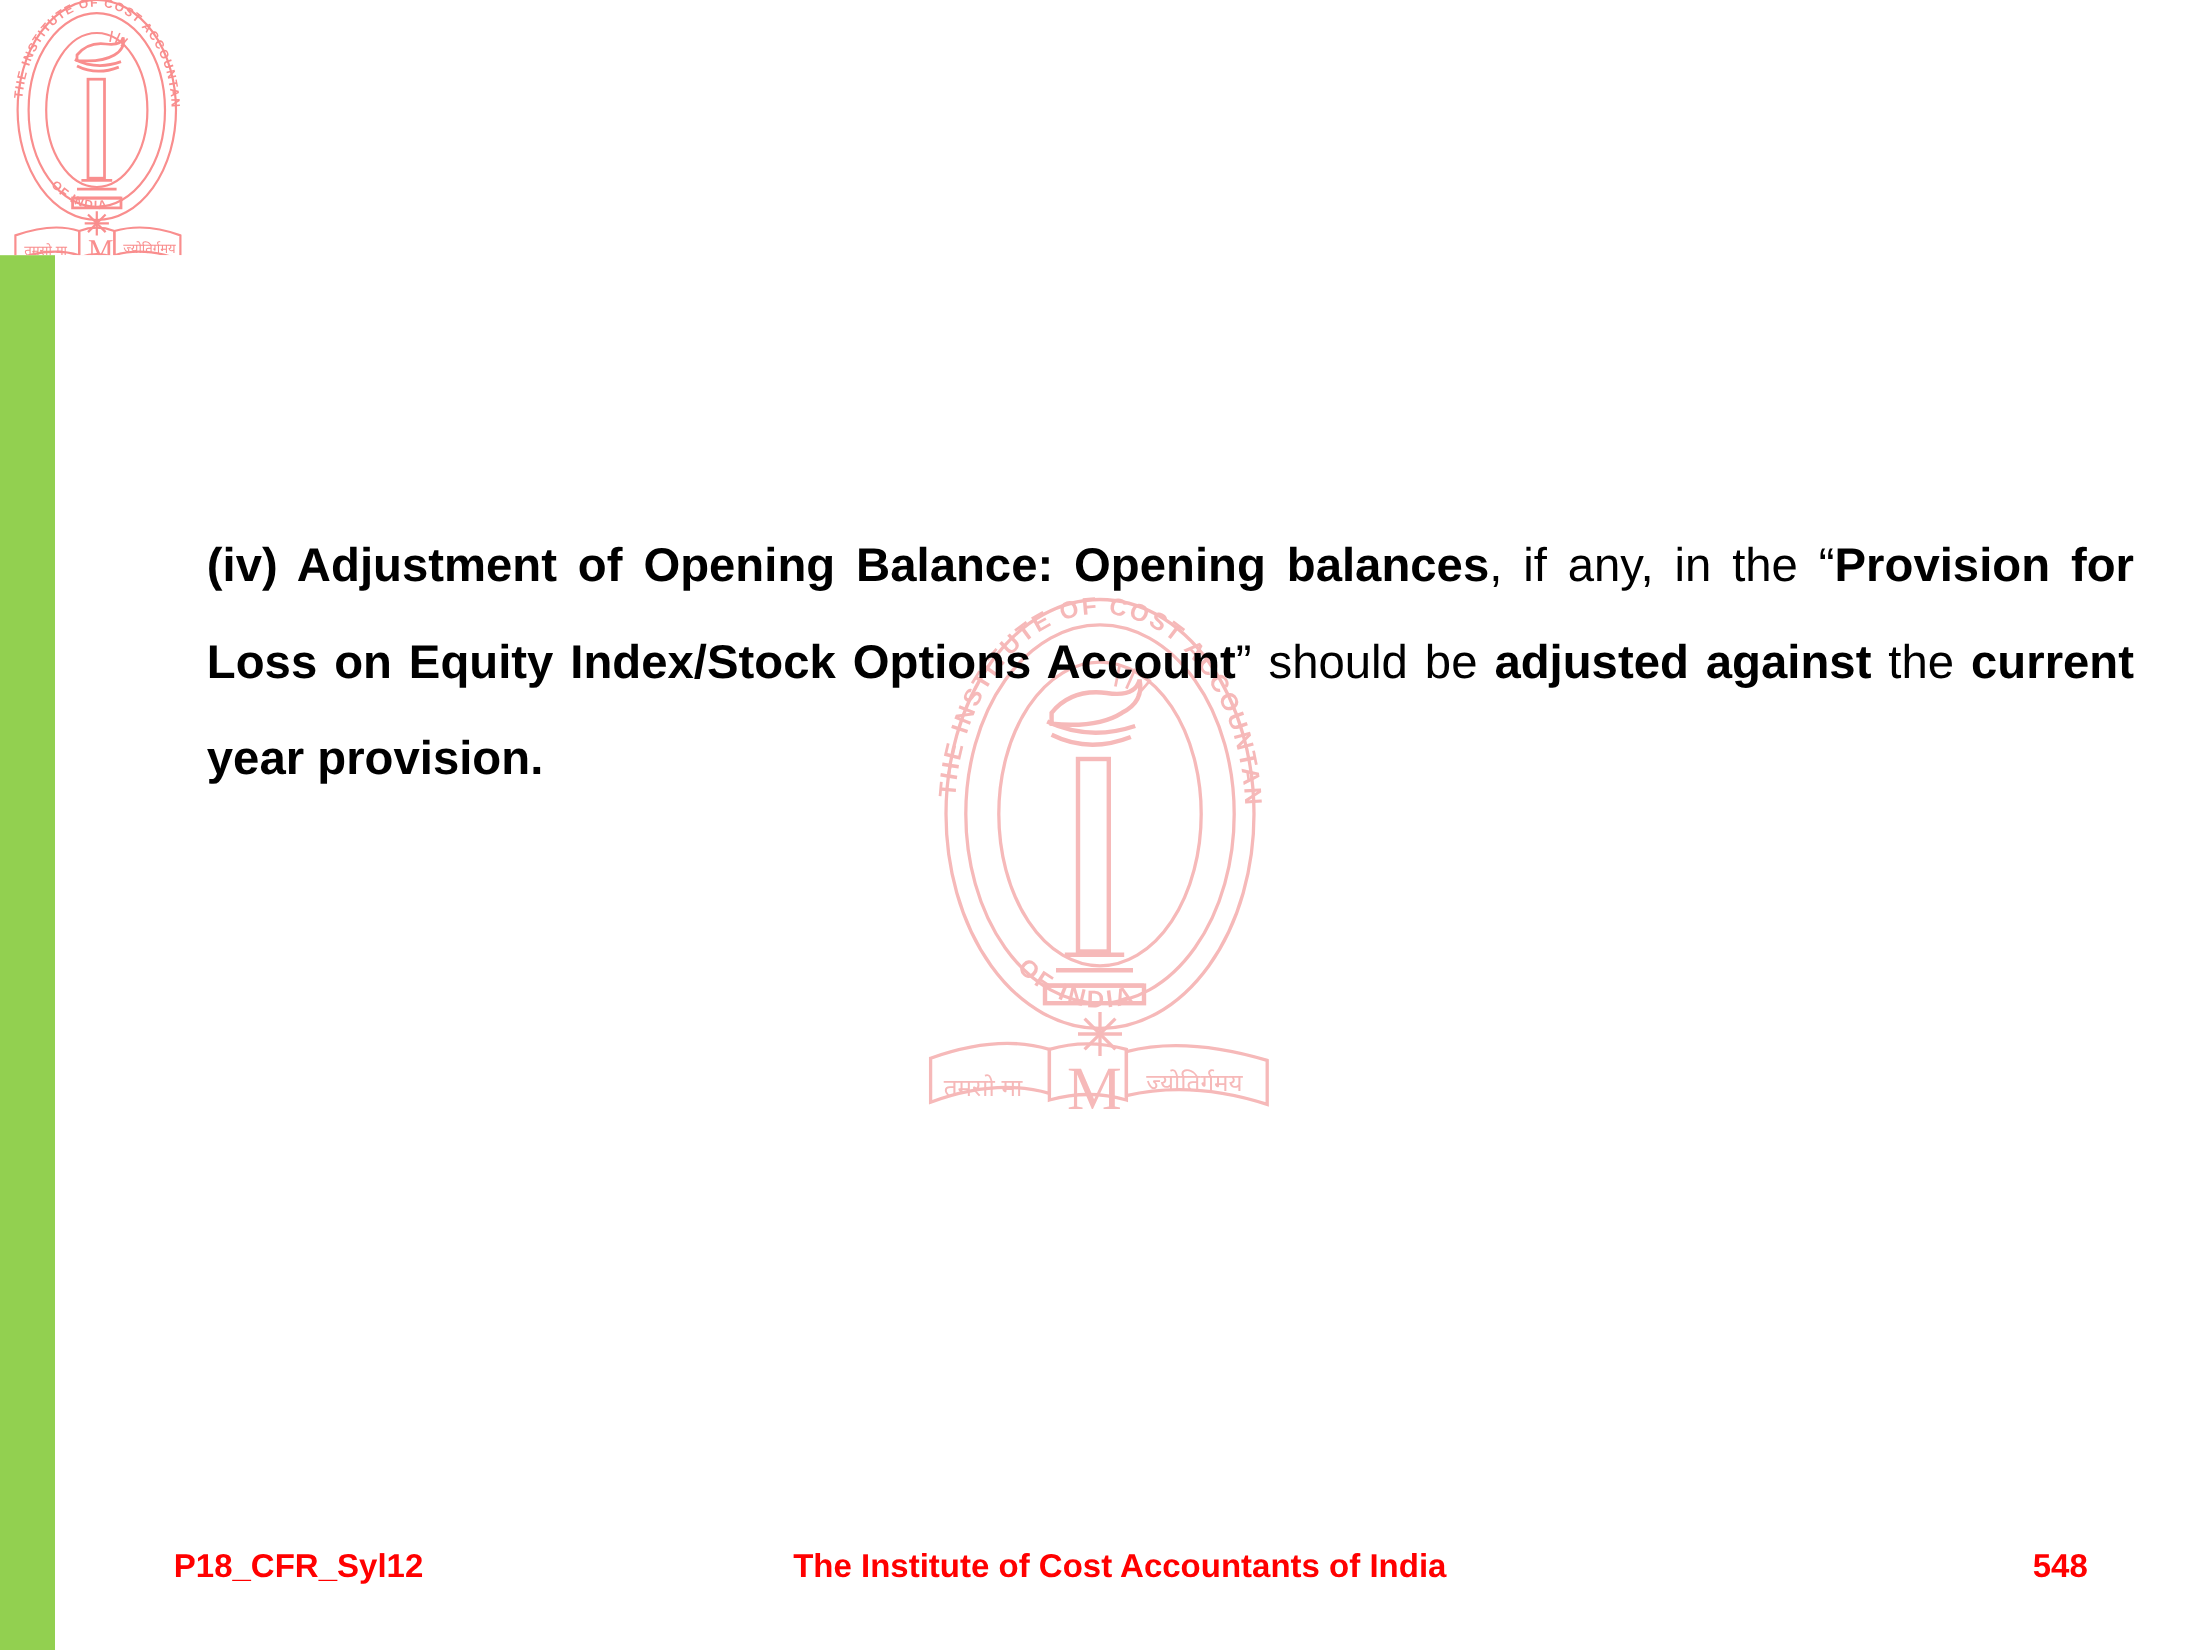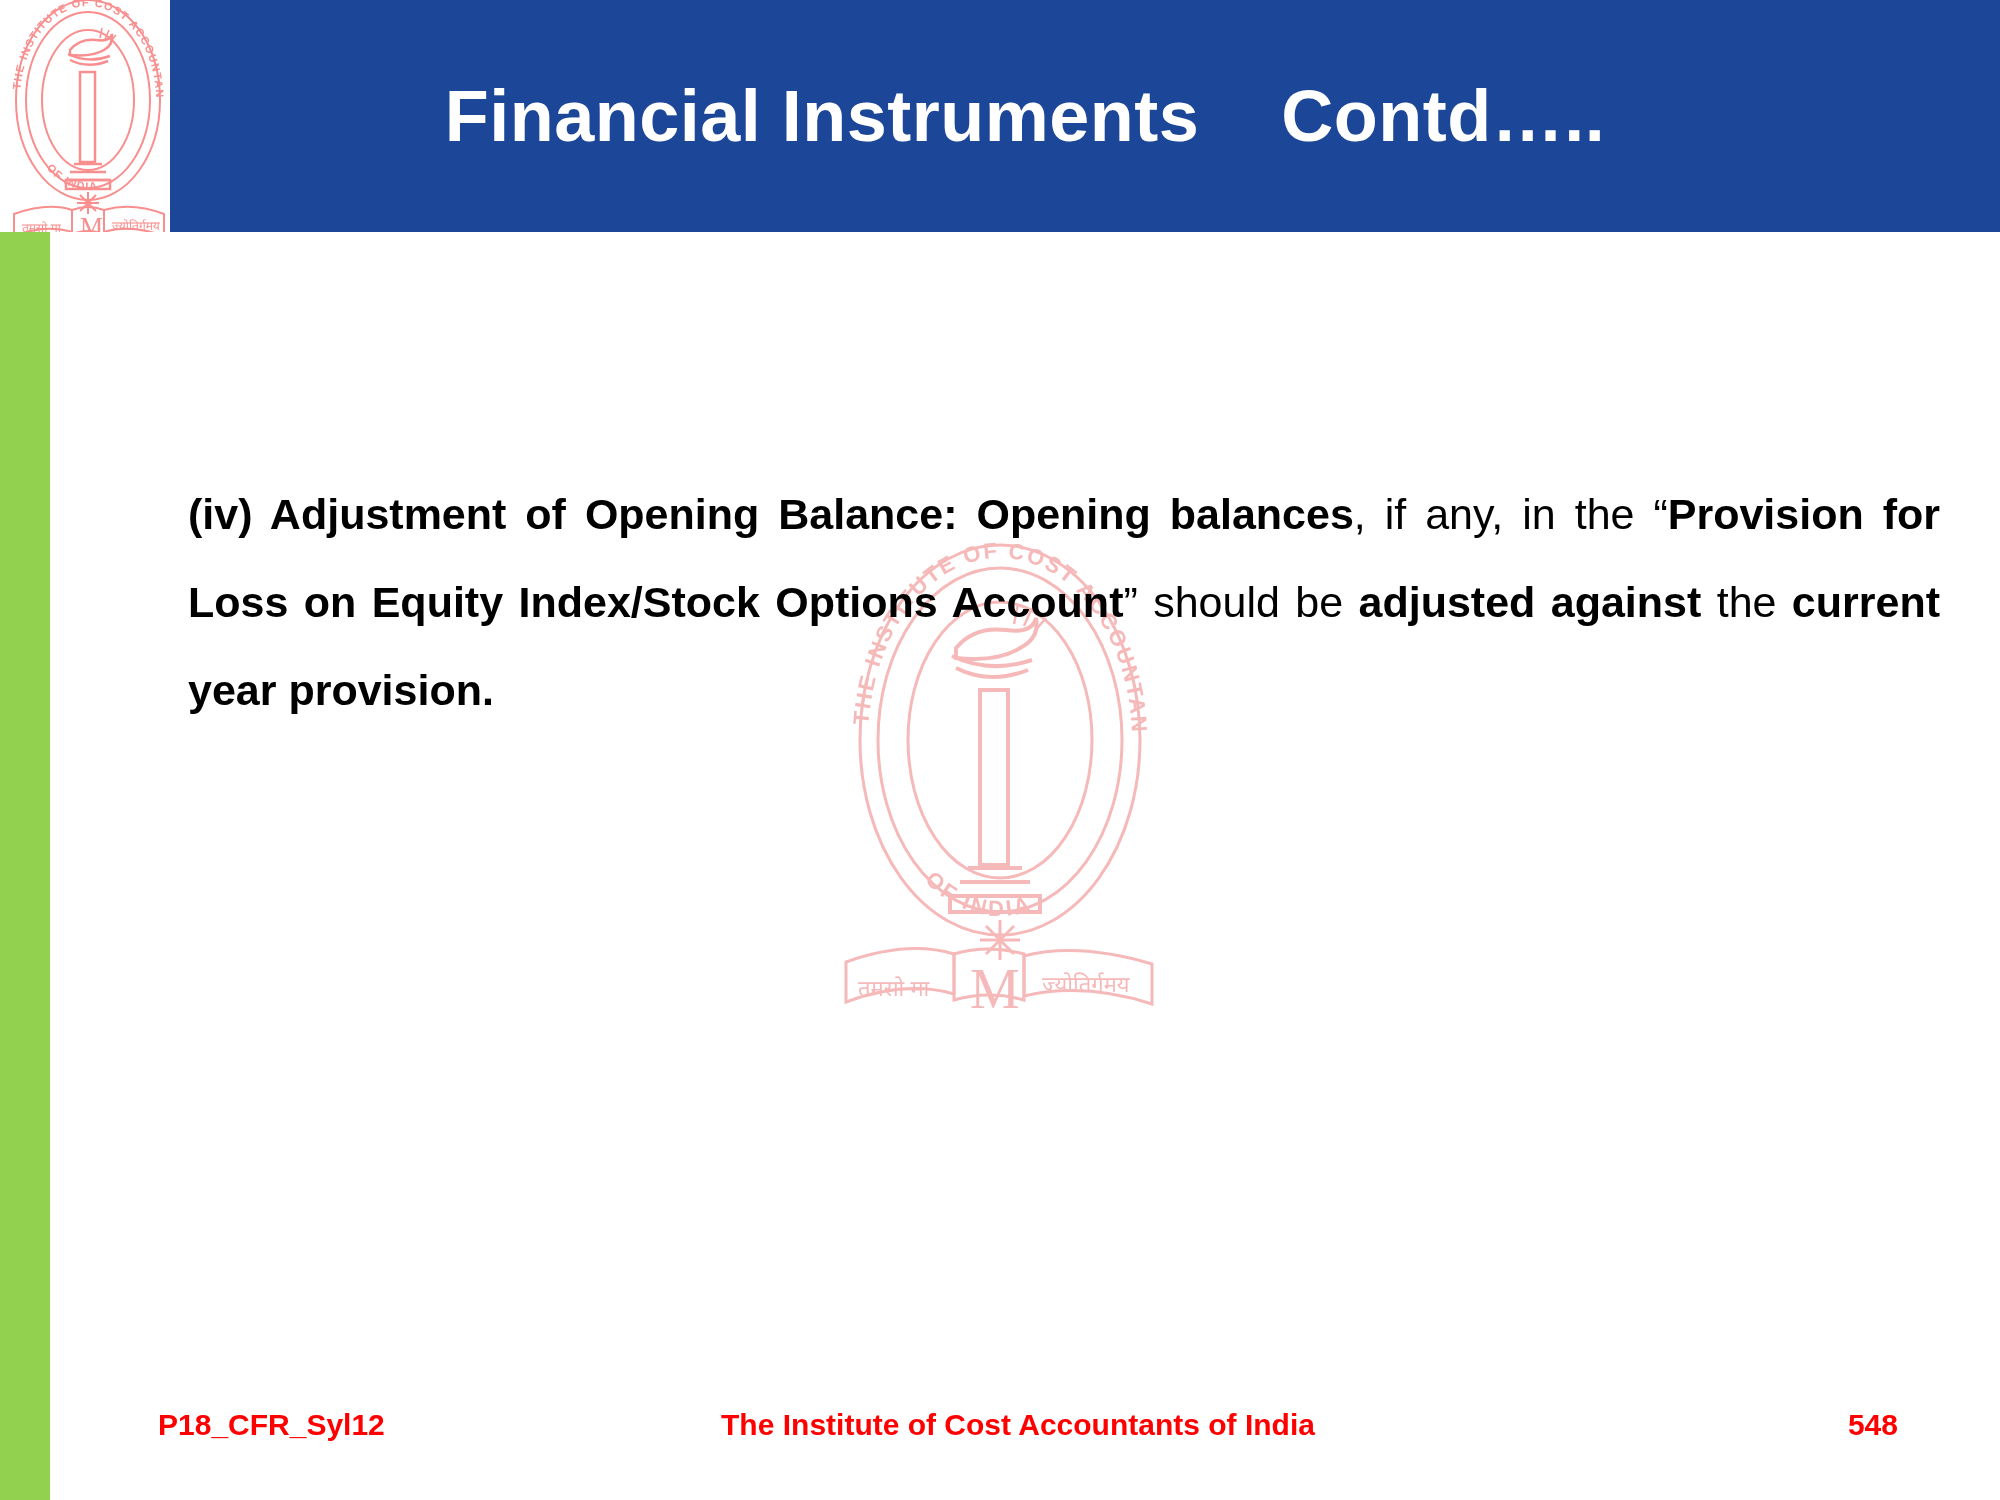--- a/index.html
+++ b/index.html
@@ -139,23 +139,20 @@
     font-size: 30px;
     font-weight: bold;
     font-family: "Liberation Sans", sans-serif;
   }
 </style>
 </head>
 <body>
 
 <div class="slide">
 
-  <div class="header-band">
-    <div class="header-title">Financial Instruments    Contd…..</div>
-  </div>
 
   <div class="green-bar"></div>
 
   <div class="corner-logo">
     <svg width="165" height="240" viewBox="0 0 165 240" xmlns="http://www.w3.org/2000/svg">
       <g fill="none" stroke="#f98e8e" stroke-width="2">
 
         <ellipse cx="80" cy="108" rx="72" ry="100"></ellipse>
         <ellipse cx="80" cy="108" rx="62" ry="88"></ellipse>
 

